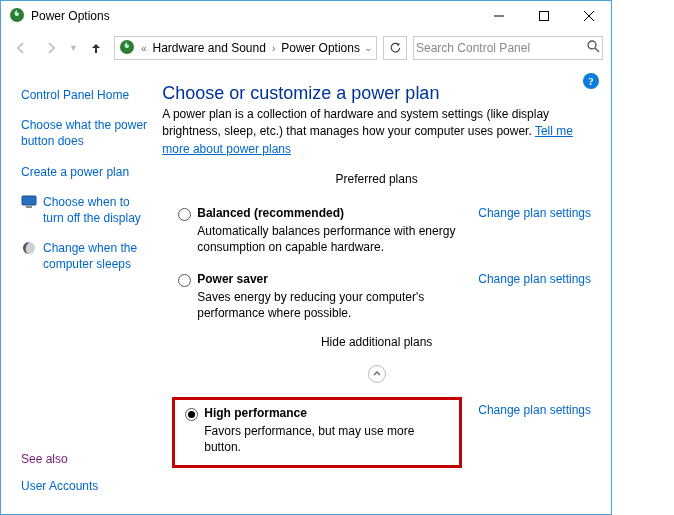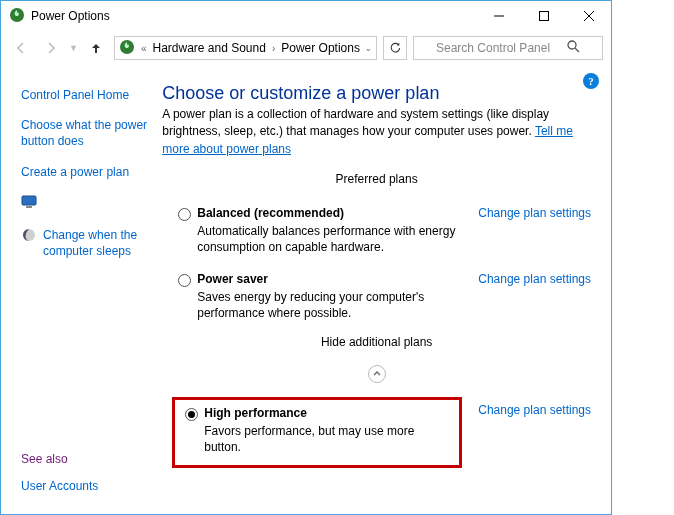--- a/index.html
+++ b/index.html
@@ -17,21 +17,21 @@
     .nav-arrow { width: 24px; height: 24px; display: flex; align-items: center; justify-content: center; color: #bbb; }
     .nav-arrow.active { color: #333; }
     .nav-arrow svg { width: 14px; height: 14px; }
     .nav-up { width: 24px; height: 24px; display: flex; align-items: center; justify-content: center; }
     .addressbar { flex: 1; height: 24px; border: 1px solid #ccc; display: flex; align-items: center; padding: 0 4px; gap: 4px; background: #fff; }
     .addr-icon svg { width: 16px; height: 16px; }
     .crumb-sep { color: #666; font-size: 10px; padding: 0 2px; }
     .crumb { font-size: 12px; }
     .addr-dropdown { margin-left: auto; color: #666; }
     .refresh-btn { width: 24px; height: 24px; border: 1px solid #ccc; display: flex; align-items: center; justify-content: center; }
-    .searchbar { width: 190px; height: 24px; border: 1px solid #ccc; display: flex; align-items: center; padding: 0 22px; background: #fff; }
+    .searchbar { width: 190px; height: 24px; border: 1px solid #ccc; display: flex; align-items: center; padding: 0 2px; background: #fff; }
     .search-input-span { flex: 1; color: #888; font-size: 12px; }
     .search-icon { color: #555; }
     .help-ic { position: absolute; top: 72px; right: 12px; width: 16px; height: 16px; border-radius: 50%; background: #0b7dda; color: #fff; font-size: 11px; font-weight: bold; display: flex; align-items: center; justify-content: center; font-family: Georgia, serif; }
     .content { flex: 1; display: flex; padding: 14px 8px 8px 8px; }
     .sidebar { width: 206px; padding: 8px 6px 8px 12px; display: flex; flex-direction: column; }
     .side-link { color: #0066cc; font-size: 12px; margin-bottom: 14px; line-height: 1.35; cursor: pointer; }
     .side-item { display: flex; gap: 6px; margin-bottom: 14px; }
     .side-icon { width: 16px; flex-shrink: 0; }
     .side-icon svg { width: 16px; height: 16px; }
     .see-also { margin-top: auto; color: #701a75; font-size: 12px; margin-bottom: 12px; }
@@ -135,20 +135,21 @@
   <div class="content">
     <div class="sidebar">
       <div class="side-link">Control Panel Home</div>
       <div class="side-link">Choose what the power button does</div>
       <div class="side-link">Create a power plan</div>
       <div class="side-item">
         <span class="side-icon"><svg viewBox="0 0 16 16">
               <rect x="1" y="2" width="14" height="9" rx="1" fill="#2a6fbf" stroke="#1a4f8f"></rect>
               <rect x="5" y="12" width="6" height="2" fill="#888"></rect>
             </svg></span>
+        <span class="side-link" style="margin-bottom:0">Choose when to turn off the display</span>
       </div>
       <div class="side-item">
         <span class="side-icon"><svg viewBox="0 0 16 16">
               <circle cx="8" cy="8" r="6" fill="#d0d0d0"></circle>
               <path d="M8 2a6 6 0 0 0 0 12c-3-1-4-4-3-7 .5-2 2-4 3-5z" fill="#505070"></path>
             </svg></span>
         <span class="side-link" style="margin-bottom:0">Change when the computer sleeps</span>
       </div>
       <div class="see-also">See also</div>
       <div class="side-link" style="margin-bottom:4px">User Accounts</div>

